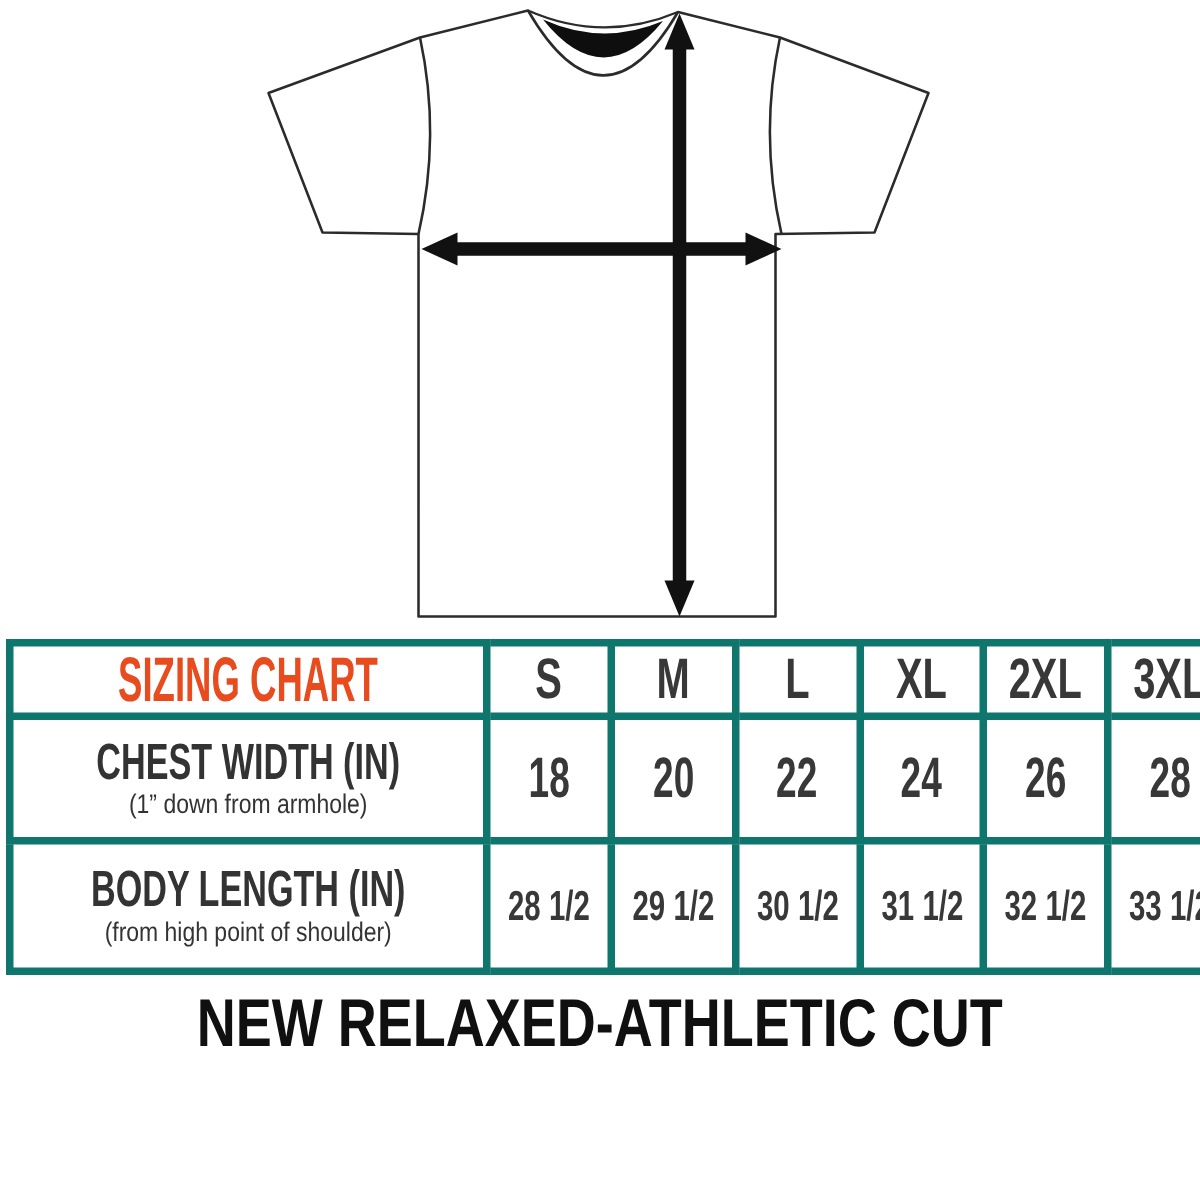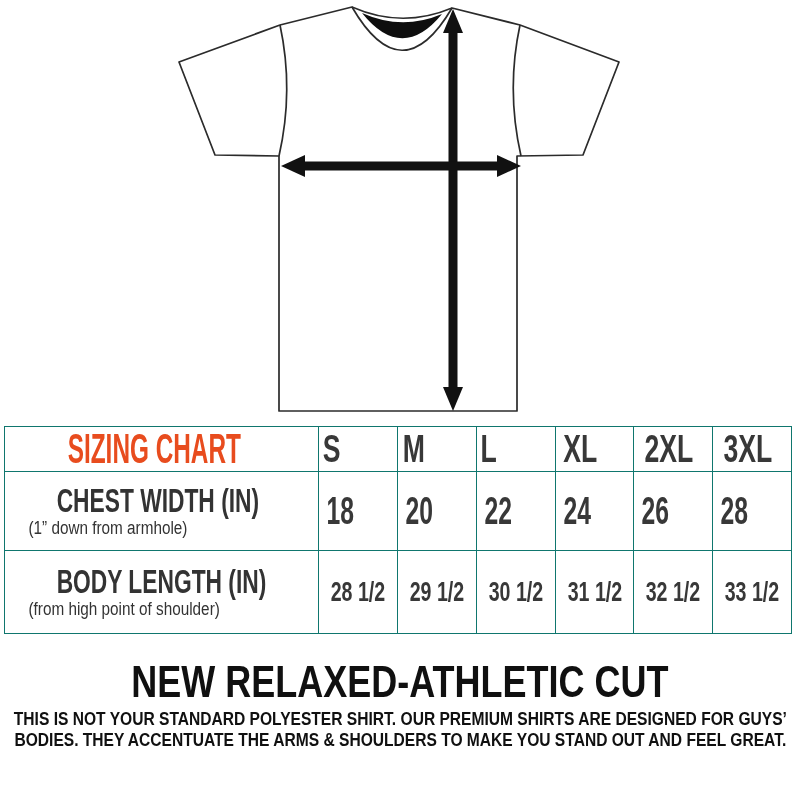--- a/index.html
+++ b/index.html
@@ -8,22 +8,22 @@
     font-family:"Liberation Sans", sans-serif; overflow:hidden;
   }
   .shirt-svg { position:absolute; top:0; left:0; }
 
   
   table.size-table {
     position:absolute; left:4px; top:426px;
     border-collapse:collapse; table-layout:fixed;
   }
   table.size-table td {
-    border:1px solid #0f766e; padding:0; background:#ffffff;
-    vertical-align:middle;
+    border:5px solid #0f766e; padding:0; background:#ffffff;
+    text-align:center; vertical-align:middle;
   }
   tr.r-head td  { height:44px; }
   tr.r-chest td { height:78px; }
   tr.r-body td  { height:82px; }
 
   .cond {
     font-family:"Liberation Sans", sans-serif; font-weight:700;
     display:inline-block; line-height:1; white-space:nowrap;
   }
   .sizing-title { font-size:42px; color:var(--accent,#E84C1E); transform:scaleX(0.58); }
@@ -124,19 +124,15 @@
         <td><span class="cond frac">33 1/2</span></td>
 
       </tr>
     </tbody>
   </table>
 
   <div class="footer">
     <div class="fx-wrap">
       <span class="cond headline">NEW RELAXED-ATHLETIC CUT</span>
     </div>
-    <div class="fx-wrap">
-      <span class="cond para">THIS IS NOT YOUR STANDARD POLYESTER SHIRT. OUR PREMIUM SHIRTS ARE DESIGNED FOR GUYS’
-BODIES. THEY ACCENTUATE THE ARMS &amp; SHOULDERS TO MAKE YOU STAND OUT AND FEEL GREAT.</span>
-    </div>
   </div>
 
 </div>
 
 </body></html>

